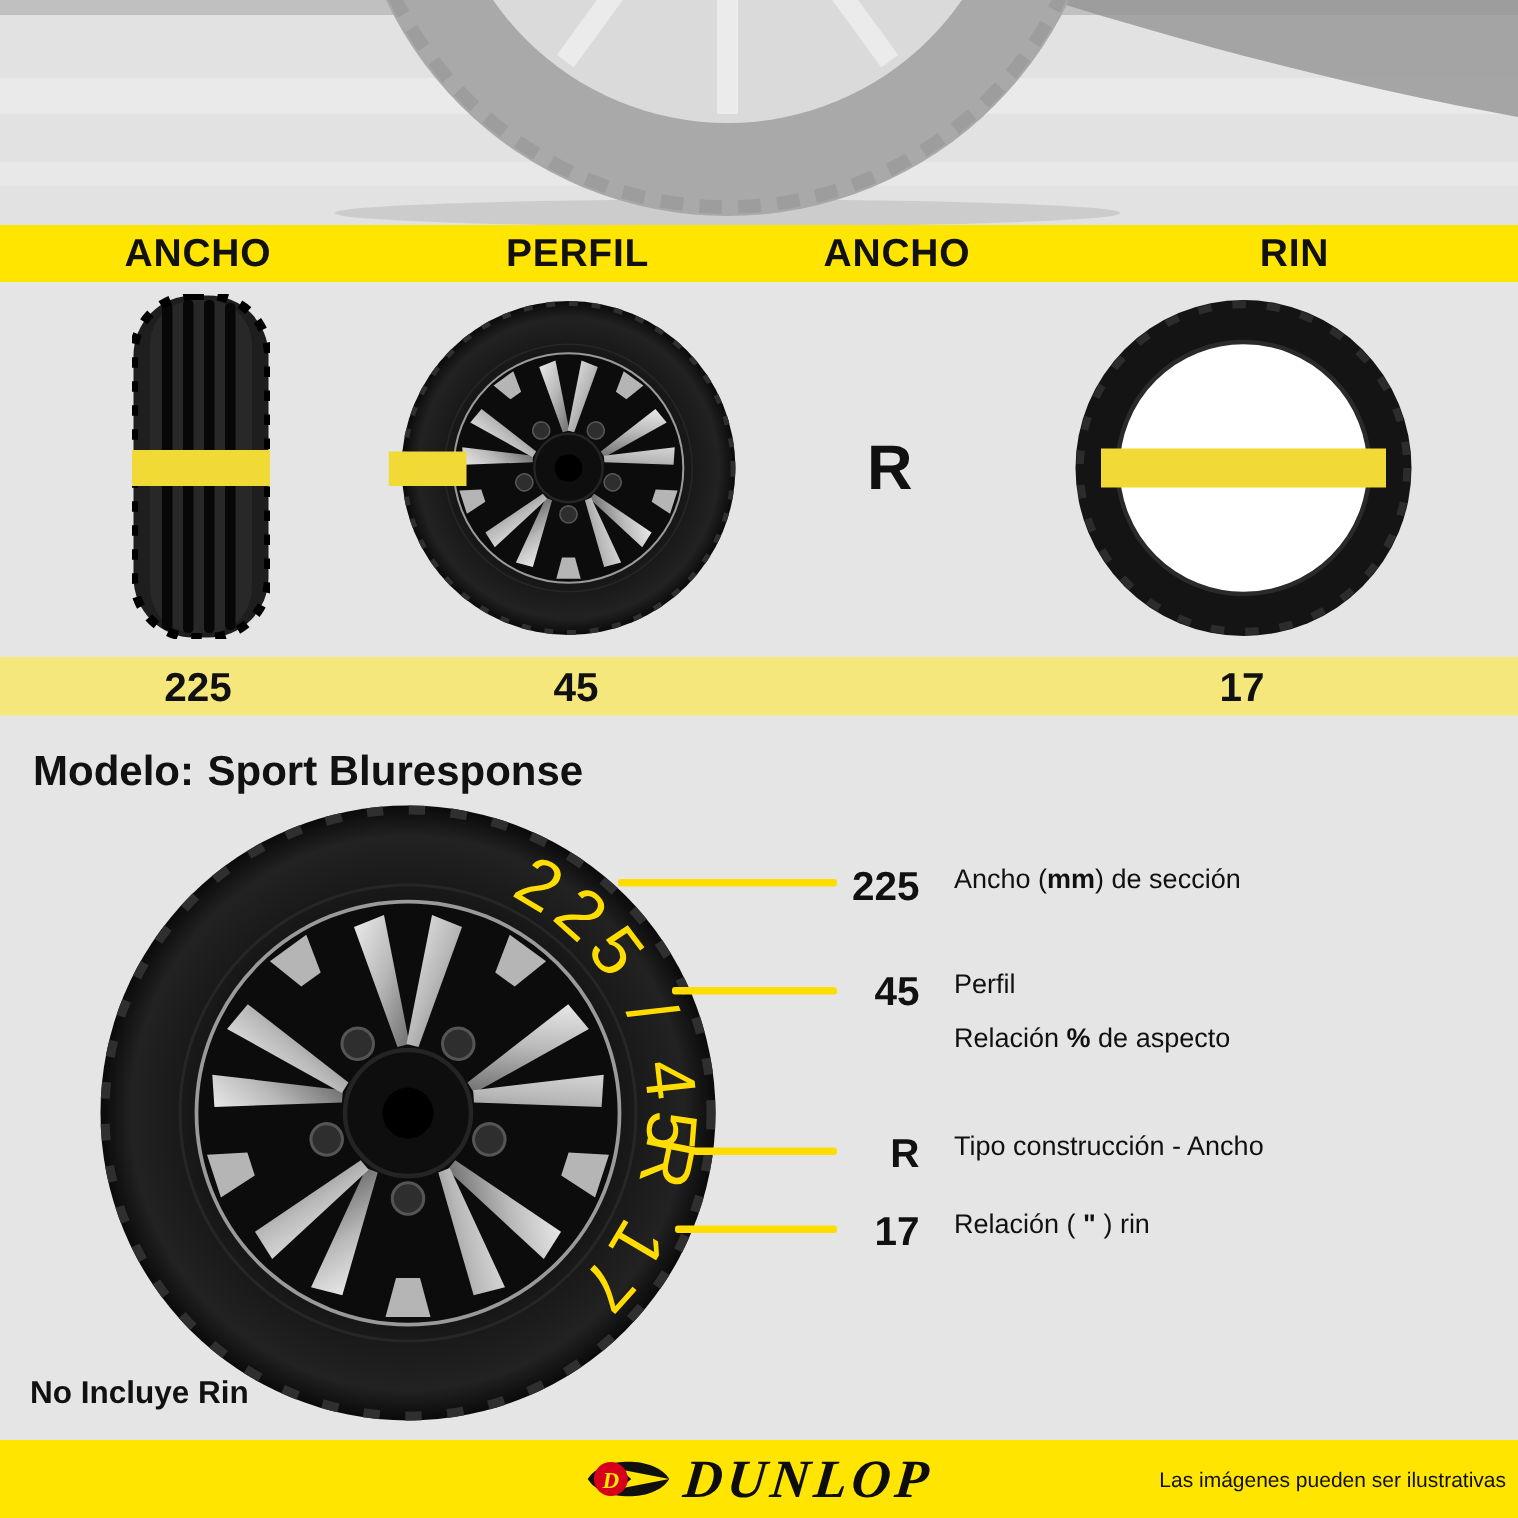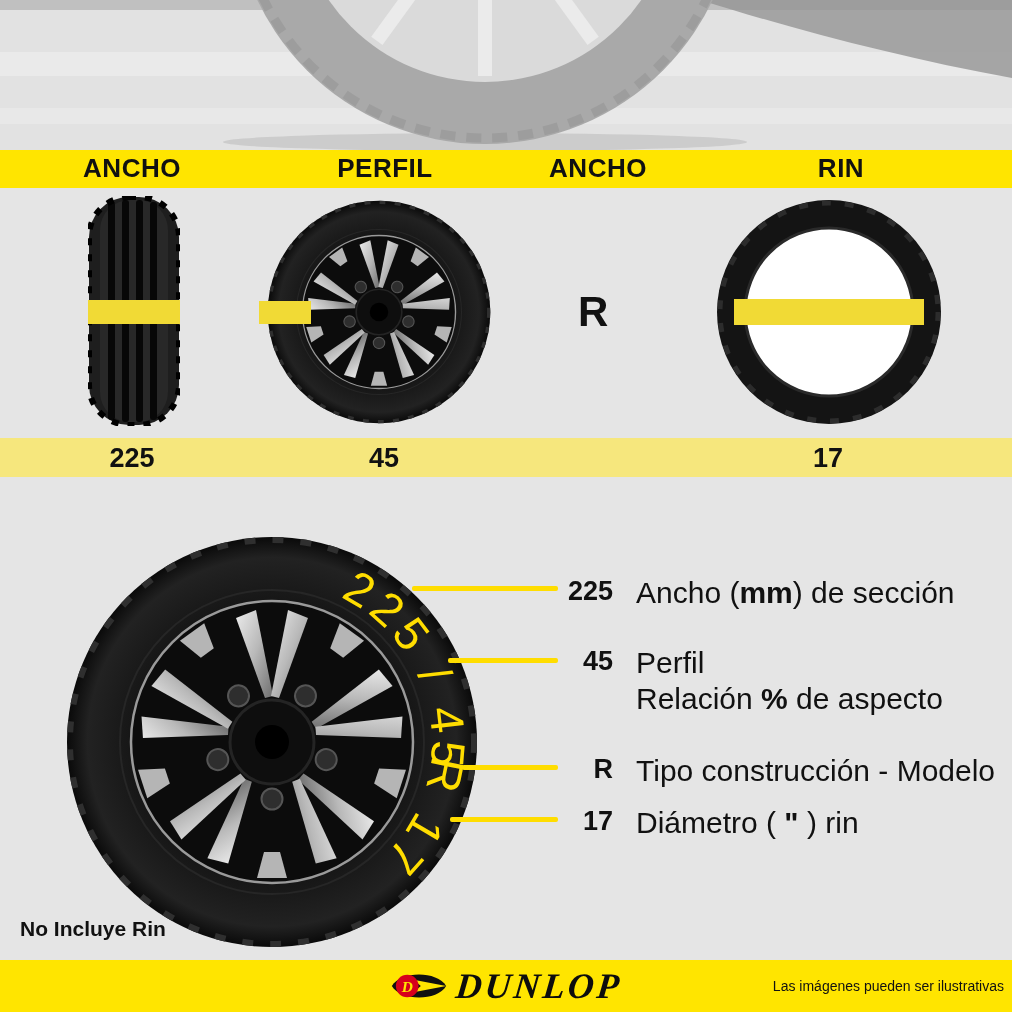--- a/index.html
+++ b/index.html
@@ -33,21 +33,21 @@
   
   .big-tire{top:532px;left:62px;}
   
   .leader{position:absolute;height:5px;background:#FFDD00;border-radius:2px;}
   .l1{top:586px;left:412px;width:146px;}
   .l2{top:658px;left:448px;width:110px;}
   .l3{top:765px;left:462px;width:96px;}
   .l4{top:817px;left:450px;width:108px;}
   
   .leg-num{position:absolute;left:516px;width:97px;text-align:right;font-weight:700;font-size:27px;}
-  .leg-text{position:absolute;left:636px;font-size:30px;white-space:nowrap;}
+  .leg-text{position:absolute;left:636px;font-size:18px;white-space:nowrap;}
   .n1,.t1{top:576px;} .n2,.t2{top:646px;} .t2b{top:682px;text-align:right;}
   .n3,.t3{top:754px;} .n4,.t4{top:806px;}
   .leg-text b{font-weight:700;}
   
   .note{top:917px;left:20px;font-weight:700;font-size:21px;}
   
   .brand-lockup{top:965px;left:50%;transform:translateX(-50%);display:flex;align-items:center;gap:8px;}
   .brand-word{
     font-family:"Liberation Serif",serif;font-weight:700;font-style:italic;
     font-size:36px;letter-spacing:3px;transform:skewX(-6deg);color:#0d0d0d;line-height:42px;
@@ -119,21 +119,21 @@
       <circle r="42" fill="#9c9c9c"></circle>
       <circle r="18" fill="#787878"></circle>
     </g>
     <rect width="1012" height="150" fill="#ffffff" opacity=".42"></rect>
   </svg>
 
   <div class="abs band-header">
     <div class="hdr-label" style="left:132px">ANCHO</div>
     <div class="hdr-label" style="left:385px">PERFIL</div>
     <div class="hdr-label" style="left:598px">ANCHO</div>
-    <div class="hdr-label" style="left:841px">RIN</div>
+    <div class="hdr-label" style="left:863px">RIN</div>
   </div>
 
   <svg class="abs icon-ancho" width="92" height="230" viewBox="0 0 92 230">
     <rect x="1" y="1" width="90" height="228" rx="40" fill="#1e1e1e"></rect>
     <rect x="12" y="4" width="68" height="222" rx="30" fill="#282828"></rect>
     <rect x="20" y="6" width="7" height="218" rx="3" fill="#070707"></rect>
     <rect x="34" y="4" width="7" height="222" rx="3" fill="#070707"></rect>
     <rect x="48" y="4" width="7" height="222" rx="3" fill="#070707"></rect>
     <rect x="62" y="6" width="7" height="218" rx="3" fill="#070707"></rect>
     <rect x="1" y="1" width="90" height="228" rx="40" fill="none" stroke="#000" stroke-width="6" stroke-dasharray="7 9"></rect>
@@ -154,20 +154,23 @@
     <circle r="84" fill="none" stroke="#2a2a2a" stroke-width="3"></circle>
     <rect x="-95" y="-13" width="190" height="26" fill="#F1DA35"></rect>
   </svg>
 
   <div class="abs band-values">
     <div class="val-label" style="left:132px">225</div>
     <div class="val-label" style="left:384px">45</div>
     <div class="val-label" style="left:828px">17</div>
   </div>
 
+  <div class="abs model-line">
+    <span>Modelo:</span><span class="name">Sport Bluresponse</span>
+  </div>
 
   <svg class="abs big-tire" width="420" height="420" viewBox="-210 -210 420 420">
     <use href="#wheel" x="-210" y="-210" width="420" height="420"></use>
     <path id="arcPath" d="M 0,-160 A 160,160 0 1 1 0,160 A 160,160 0 1 1 0,-160" fill="none"></path>
     <text font-size="47" fill="#FFDD00" letter-spacing="5" font-family="Liberation Sans, sans-serif">
       <textPath href="#arcPath" startOffset="70">225 / 45</textPath>
     </text>
     <text font-size="47" fill="#FFDD00" letter-spacing="5" font-family="Liberation Sans, sans-serif">
       <textPath href="#arcPath" startOffset="264">R 17</textPath>
     </text>
@@ -179,24 +182,24 @@
   <div class="leader l4"></div>
 
   <div class="leg-num n1">225</div>
   <div class="leg-text t1"><span>Ancho (</span><b>mm</b><span>) de sección</span></div>
 
   <div class="leg-num n2">45</div>
   <div class="leg-text t2">Perfil</div>
   <div class="leg-text t2b"><span>Relación </span><b>%</b><span> de aspecto</span></div>
 
   <div class="leg-num n3">R</div>
-  <div class="leg-text t3">Tipo construcción - Modelo</div>
+  <div class="leg-text t3">Tipo construcción - Ancho</div>
 
   <div class="leg-num n4">17</div>
-  <div class="leg-text t4"><span>Diámetro ( </span><b>"</b><span> ) rin</span></div>
+  <div class="leg-text t4"><span>Relación ( </span><b>"</b><span> ) rin</span></div>
 
   <div class="abs note">No Incluye Rin</div>
 
   <div class="abs band-footer"></div>
   <div class="abs brand-lockup">
     <svg width="58" height="42" viewBox="0 0 64 44">
       <path d="M2 22 C12 5 52 5 62 22 C52 39 12 39 2 22 Z" fill="#101010"></path>
       <polygon points="26,15 62,22 26,29 34,22" fill="#FFE500"></polygon>
       <circle cx="19" cy="22" r="12.5" fill="#D6001C"></circle>
       <text x="19" y="28.5" text-anchor="middle" font-size="17" font-weight="bold" font-style="italic" font-family="Liberation Serif, serif" fill="#FFE500">D</text>

